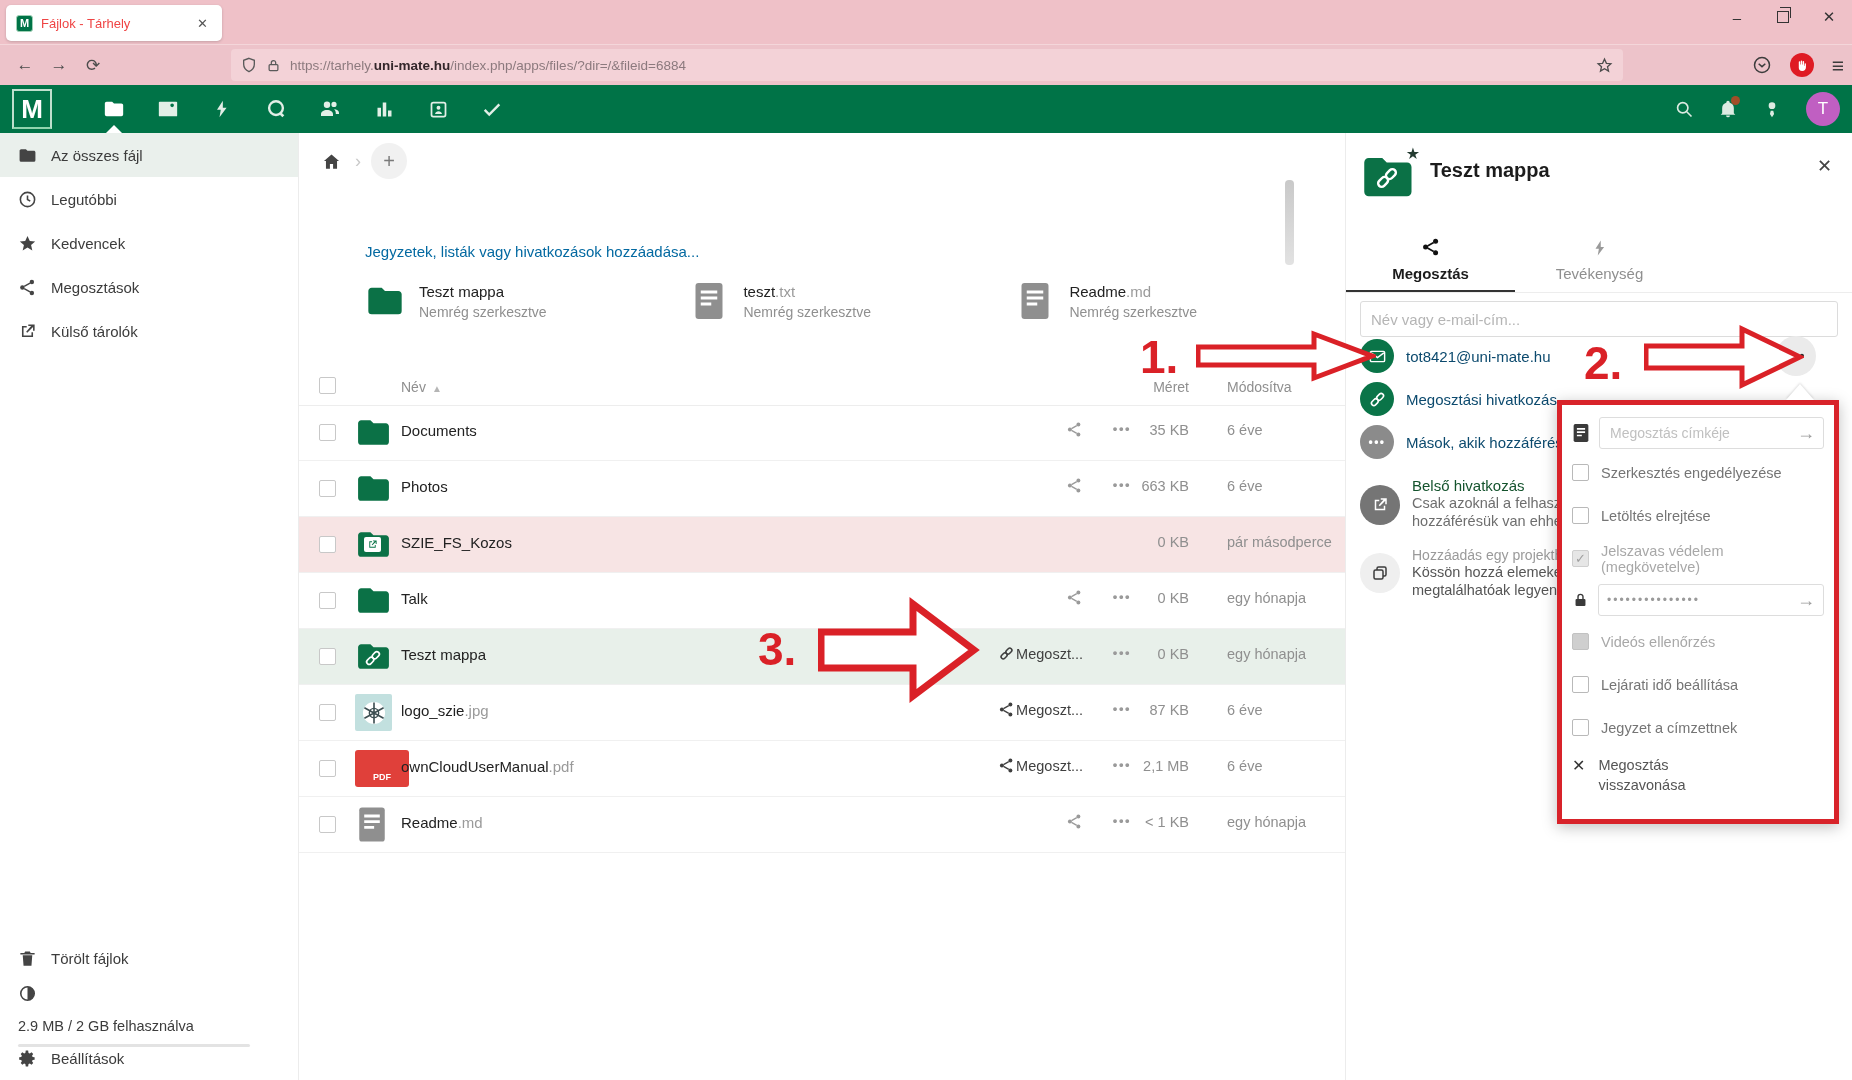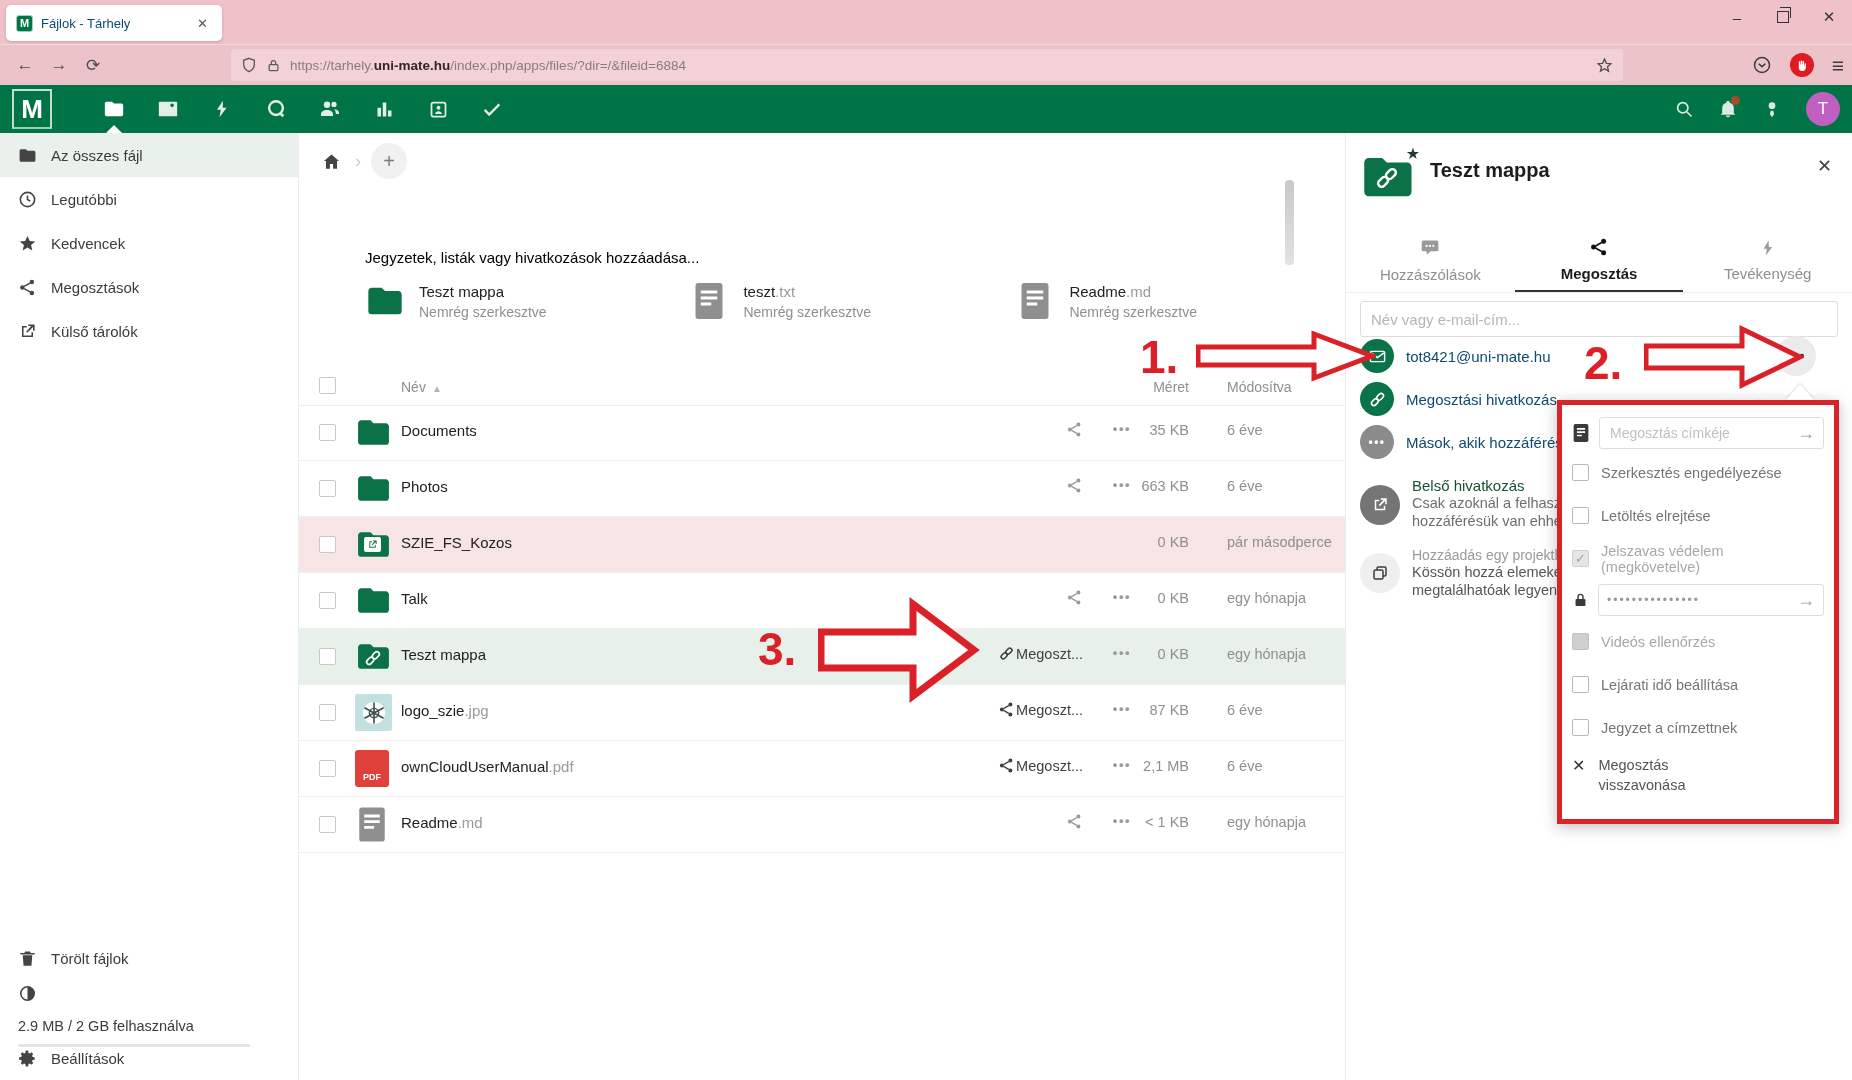--- a/index.html
+++ b/index.html
@@ -6,21 +6,21 @@
   body{width:1852px;height:1080px;position:relative;overflow:hidden;
        font-family:"Liberation Sans",sans-serif;background:#fff;color:#222;font-size:15px;}
   svg{display:block;}
 
   
   #tabbar{position:absolute;left:0;top:0;width:1852px;height:44px;background:#efc1c8;}
   .tab{position:absolute;left:6px;top:5px;width:216px;height:36px;background:#fff;border-radius:5px;
        box-shadow:0 1px 3px rgba(0,0,0,.18);display:flex;align-items:center;padding:0 10px;box-sizing:border-box;}
   .tab-fav{width:17px;height:17px;background:#007347;border-radius:3px;color:#fff;font-size:11px;font-weight:bold;
        display:flex;align-items:center;justify-content:center;border:1px solid #9fd0b5;box-sizing:border-box;}
-  .tab-title{flex:1;font-size:13px;color:#0c4a6e;margin-left:8px;white-space:nowrap;overflow:hidden;}
+  .tab-title{flex:1;font-size:13px;color:#ef4444;margin-left:8px;white-space:nowrap;overflow:hidden;}
   .tab-close{color:#555;font-size:13px;padding:2px 4px;}
   .winctl{position:absolute;top:0;right:0;height:34px;display:flex;}
   .winctl span{width:46px;height:34px;display:flex;align-items:center;justify-content:center;color:#333;font-size:15px;}
   .win-restore i{display:block;width:10px;height:10px;border:1.4px solid #333;position:relative;}
   .win-restore i::before{content:"";position:absolute;left:2px;top:-5px;width:10px;height:10px;border:1.4px solid #333;border-left:none;border-bottom:none;}
   #toolbar{position:absolute;left:0;top:44px;width:1852px;height:41px;background:#edc3ca;border-top:1px solid #f4d6da;
        display:flex;align-items:center;box-sizing:border-box;}
   .navbtn{width:34px;text-align:center;color:#4c4c4c;font-size:17px;}
   #urlbar{position:absolute;left:231px;top:49px;width:1392px;height:32px;background:#f3d2d7;border-radius:4px;
        display:flex;align-items:center;padding:0 10px;box-sizing:border-box;}
@@ -58,21 +58,21 @@
   .stor-txt{font-size:14.5px;}
   .stor-bar{margin-top:10px;width:232px;height:3px;background:#e3e3e3;border-radius:2px;}
 
   
   #main{position:absolute;left:299px;top:133px;width:1046px;bottom:0;background:#fff;}
   .crumbs{position:absolute;left:0;top:8px;height:40px;display:flex;align-items:center;}
   .crumb-home{margin-left:23px;color:#444;}
   .crumb-sep{margin:0 10px 0 14px;color:#c9c9c9;font-size:18px;}
   .crumb-add{width:36px;height:36px;border-radius:50%;background:#f1f1f1;color:#7a7a7a;font-size:20px;
        display:flex;align-items:center;justify-content:center;}
-  .notes{position:absolute;left:66px;top:116px;color:#000000;font-size:15px;}
+  .notes{position:absolute;left:66px;top:110px;color:#0369a1;font-size:15px;}
   .recent{position:absolute;left:66px;top:148px;display:flex;gap:146px;}
   .rc{display:flex;gap:14px;align-items:center;width:180px;}
   .rc .rc-ic{width:40px;height:40px;}
   .rc .rc-name{font-size:15px;color:#222;white-space:nowrap;}
   .rc .rc-name .ex{color:#9a9a9a;}
   .rc .rc-meta{font-size:14px;color:#8f8f8f;margin-top:4px;white-space:nowrap;}
   .fscroll{position:absolute;left:986px;top:47px;width:9px;height:85px;border-radius:4px;
        background:linear-gradient(#c9c9c9,#e2e2e2);}
   .thead{position:absolute;left:0;top:242px;width:100%;height:30px;border-bottom:1px solid #ededed;color:#8f8f8f;font-size:14px;}
   .thead .hcb{position:absolute;left:20px;top:2px;}
@@ -93,21 +93,21 @@
   .rshare.muted{color:#9a9a9a;}
   .rshare.dark{color:#3f3f3f;}
   .rdots{position:absolute;right:214px;top:16px;color:#9a9a9a;letter-spacing:1.5px;font-size:13px;font-weight:bold;}
   .rsize{position:absolute;right:156px;top:17px;color:#8f8f8f;font-size:14.5px;}
   .rmod{position:absolute;left:928px;top:17px;color:#8f8f8f;font-size:14.5px;}
   .tsummary{position:absolute;left:0;top:722px;width:100%;height:50px;color:#8f8f8f;font-size:14.5px;}
   .tsummary .s1{position:absolute;left:102px;top:12px;}
   .tsummary .s2{position:absolute;right:156px;top:12px;}
   .fold-badge{position:absolute;left:9px;top:11px;width:17px;height:15px;background:#fff;border-radius:2px;
        display:flex;align-items:center;justify-content:center;color:#0a7448;}
-  .pdfic{width:34px;height:37px;background:#e0403a;border-radius:3px;color:#fff;font-size:9px;font-weight:bold;
+  .pdfic{width:54px;height:37px;background:#e0403a;border-radius:3px;color:#fff;font-size:9px;font-weight:bold;
        display:flex;align-items:flex-end;justify-content:center;padding-bottom:5px;box-sizing:border-box;}
   .jpgic{width:37px;height:37px;background:#c2e0df;border-radius:2px;display:flex;align-items:center;justify-content:center;}
 
   
   #panel{position:absolute;left:1345px;top:133px;width:507px;bottom:0;background:#fff;border-left:1px solid #ececec;box-sizing:border-box;}
   .p-close{position:absolute;right:20px;top:22px;color:#444;font-size:18px;}
   .p-icon{position:absolute;left:16px;top:18px;width:54px;height:50px;}
   .p-star{position:absolute;right:-4px;top:-7px;color:#243b31;font-size:16px;}
   .p-title{position:absolute;left:84px;top:26px;font-size:20px;font-weight:bold;color:#1c1c1c;}
   .p-tabs{position:absolute;left:0;top:95px;width:100%;height:65px;display:flex;border-bottom:1px solid #ededed;box-sizing:border-box;}
@@ -603,31 +603,20 @@
             <rect x="2.5" y="9" width="9.5" height="6" rx="3"></rect>
             <rect x="12" y="9" width="9.5" height="6" rx="3"></rect>
           </g>
         </svg>
       </span>
     <span class="p-star">★</span>
   </span>
   <span class="p-title">Teszt mappa</span>
 
   <div class="p-tabs">
-    <span class="p-tab">
-      <span class="tic">
-          <svg width="20" height="20" viewBox="0 0 24 24" fill="currentColor">
-            <path d="M4 3h16c1.1 0 2 .9 2 2v9c0 1.1-.9 2-2 2h-7l-5 4v-4H4a2 2 0 01-2-2V5c0-1.1.9-2 2-2z"></path>
-            <circle cx="8" cy="9.5" r="1.3" fill="#fff"></circle>
-            <circle cx="12" cy="9.5" r="1.3" fill="#fff"></circle>
-            <circle cx="16" cy="9.5" r="1.3" fill="#fff"></circle>
-          </svg>
-        </span>
-      <span>Hozzászólások</span>
-    </span>
     <span class="p-tab active">
       <span class="tic">
           <svg width="20" height="20" viewBox="0 0 24 24" fill="currentColor">
             <circle cx="17.5" cy="5" r="3"></circle>
             <circle cx="5.5" cy="12" r="3"></circle>
             <circle cx="17.5" cy="19" r="3"></circle>
             <path d="M7.8 10.7l7.4-4.2M7.8 13.3l7.4 4.2" stroke="currentColor" stroke-width="2"></path>
           </svg>
         </span>
       <span>Megosztás</span>

